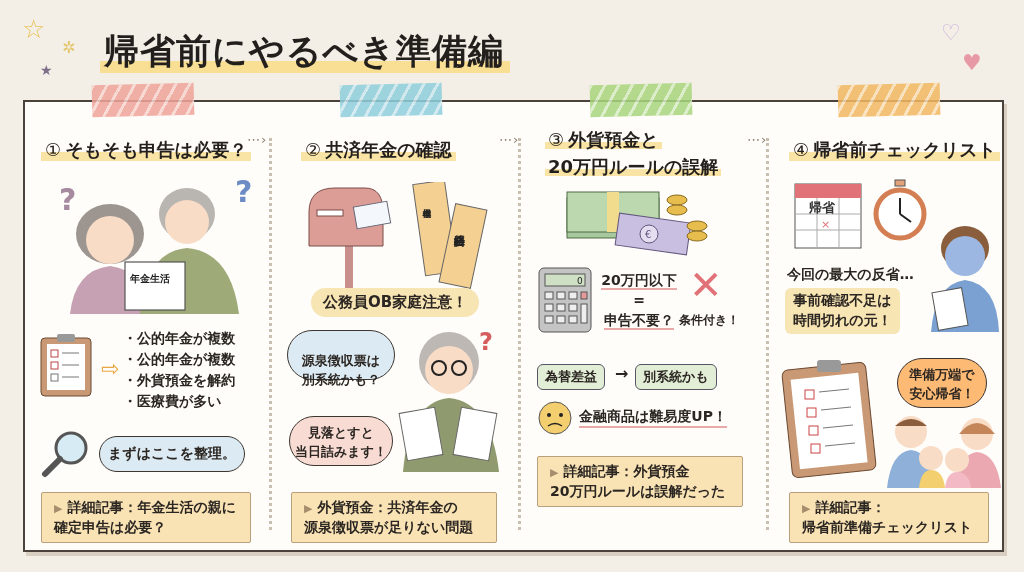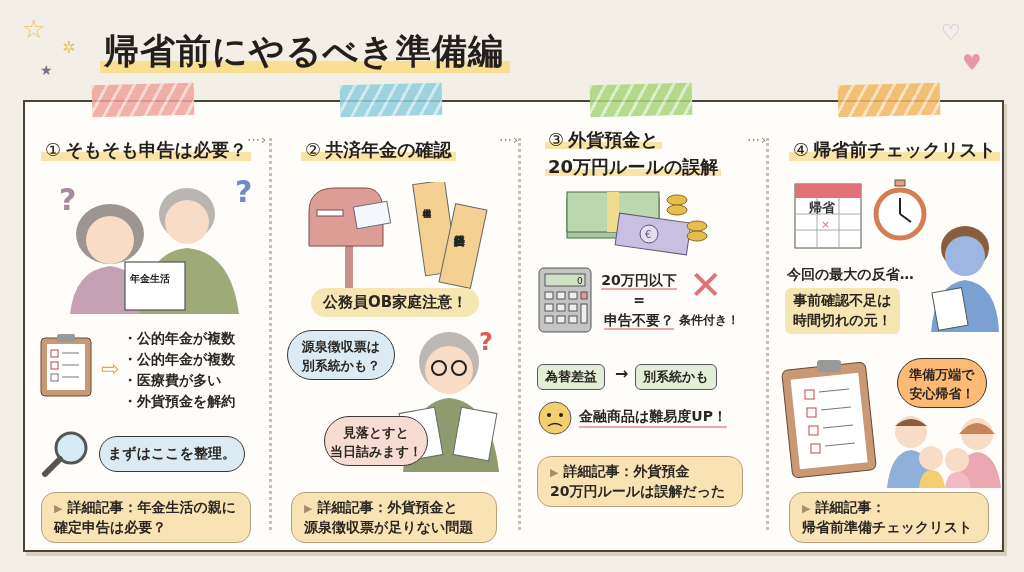--- a/index.html
+++ b/index.html
@@ -49,21 +49,21 @@
   .sec-title {
     position: absolute; font-size: 18px; font-weight: bold; color: #231f1c; white-space: nowrap;
     background: linear-gradient(transparent 60%, #f9e4a6 60%, #f9e4a6 95%, transparent 95%);
     padding: 0 4px;
   }
   .sec-title .num { font-weight: normal; margin-right: 4px; }
   .sec-title-2line { line-height: 27px; white-space: normal; }
   .line-hl { background: linear-gradient(transparent 60%, #f9e4a6 60%, #f9e4a6 95%, transparent 95%); padding: 0 3px; }
 
   .link-box {
-    position: absolute; background: #f9e3b5; border: 1.5px solid #b99f7a; border-radius: 14px;
+    position: absolute; background: #f9e3b5; border: 1.5px solid #b99f7a; border-radius: 2px;
     font-size: 14px; font-weight: bold; line-height: 19px; padding: 5px 10px 5px 12px; color: #2b2622;
   }
   .link-box .tri { color: #a68d6e; font-size: 11px; margin-right: 5px; }
 
   .bubble { position: absolute; border: 1.5px solid #3c3530; font-weight: bold; text-align: center; }
   .bubble.blue { background: #dcebf3; }
   .bubble.pink { background: #f8dcd4; }
   .bubble.green { background: #fdba74; font-family: Liberation Serif, serif; }
   .bubble.yellow { background: #f8e5b4; border: none; border-radius: 16px; }
 
@@ -122,22 +122,22 @@
         <line x1="23" y1="21" x2="40" y2="21" stroke="#777"></line>
       <rect x="12" y="30" width="7" height="7" fill="none" stroke="#b44"></rect>
         <line x1="23" y1="33" x2="40" y2="33" stroke="#777"></line>
       <rect x="12" y="42" width="7" height="7" fill="none" stroke="#777"></rect>
         <line x1="23" y1="45" x2="40" y2="45" stroke="#777"></line>
     </svg>
     <span class="illus" style="left:76px; top:254px; color:#e9a847; font-size:22px;">⇨</span>
     <div class="bullets" style="left:98px; top:226px;">
       <div>公的年金が複数</div>
       <div>公的年金が複数</div>
+      <div>外貨預金を解約</div>
       <div>医療費が多い</div>
-      <div>外貨預金を解約</div>
     </div>
     <svg class="illus" style="left:16px; top:326px;" width="50" height="50">
       <circle cx="30" cy="20" r="15" fill="#d6ebf4" stroke="#555" stroke-width="3"></circle>
       <line x1="19" y1="31" x2="4" y2="46" stroke="#555" stroke-width="6" stroke-linecap="round"></line>
     </svg>
     <div class="bubble blue" style="left:74px; top:334px; width:146px; height:36px; border-radius:18px; font-size:14px; line-height:33px;">まずはここを整理。</div>
     <div class="link-box" style="left:16px; top:390px; width:210px;">
       <span class="tri">▶</span><span>詳細記事：年金生活の親に</span><br>
       <span>確定申告は必要？</span>
     </div>
@@ -161,28 +161,28 @@
     <svg class="illus" style="left:124px; top:220px;" width="112" height="150">
       <text x="84" y="28" font-size="24" fill="#d55d5d" font-weight="bold">?</text>
       <ellipse cx="54" cy="40" rx="30" ry="30" fill="#bdb8b3"></ellipse>
       <circle cx="54" cy="48" r="24" fill="#f9dcc6"></circle>
       <circle cx="44" cy="46" r="7" fill="none" stroke="#222" stroke-width="2"></circle>
       <circle cx="64" cy="46" r="7" fill="none" stroke="#222" stroke-width="2"></circle>
       <path d="M8 150 Q14 80 54 76 Q96 80 104 150Z" fill="#8f9b6e"></path>
       <rect x="8" y="88" width="36" height="48" fill="#fff" stroke="#666" transform="rotate(-10 26 112)"></rect>
       <rect x="62" y="88" width="36" height="48" fill="#fff" stroke="#666" transform="rotate(10 80 112)"></rect>
     </svg>
-    <div class="bubble blue" style="left:16px; top:228px; width:108px; height:50px; border-radius:26px; font-size:13px; line-height:19px; padding-top:6px;">
+    <div class="bubble blue" style="left:16px; top:228px; width:108px; height:50px; border-radius:26px; font-size:13px; line-height:19px; padding-top:20px;">
       <span>源泉徴収票は</span><br><span>別系統かも？</span>
     </div>
-    <div class="bubble pink" style="left:18px; top:314px; width:104px; height:50px; border-radius:26px; font-size:13px; line-height:19px; padding-top:6px;margin-left:35px;">
+    <div class="bubble pink" style="left:18px; top:314px; width:104px; height:50px; border-radius:26px; font-size:13px; line-height:19px; padding-top:6px;">
       <span>見落とすと</span><br><span>当日詰みます！</span>
     </div>
     <div class="link-box" style="left:20px; top:390px; width:206px;">
-      <span class="tri">▶</span><span>詳細記事：外貨預金と</span><br>
+      <span class="tri">▶</span><span>外貨預金：共済年金の</span><br>
       <span>源泉徴収票が足りない問題</span>
     </div>
   </div>
 
   <div class="col c3">
     <div class="sec-title sec-title-2line" style="left:22px; top:24px; background:none;">
       <span class="line-hl"><span class="num">③</span><span>外貨預金と</span></span><br>
       <span class="line-hl">20万円ルールの誤解</span>
     </div>
     <svg class="illus" style="left:44px; top:86px;" width="150" height="70">

